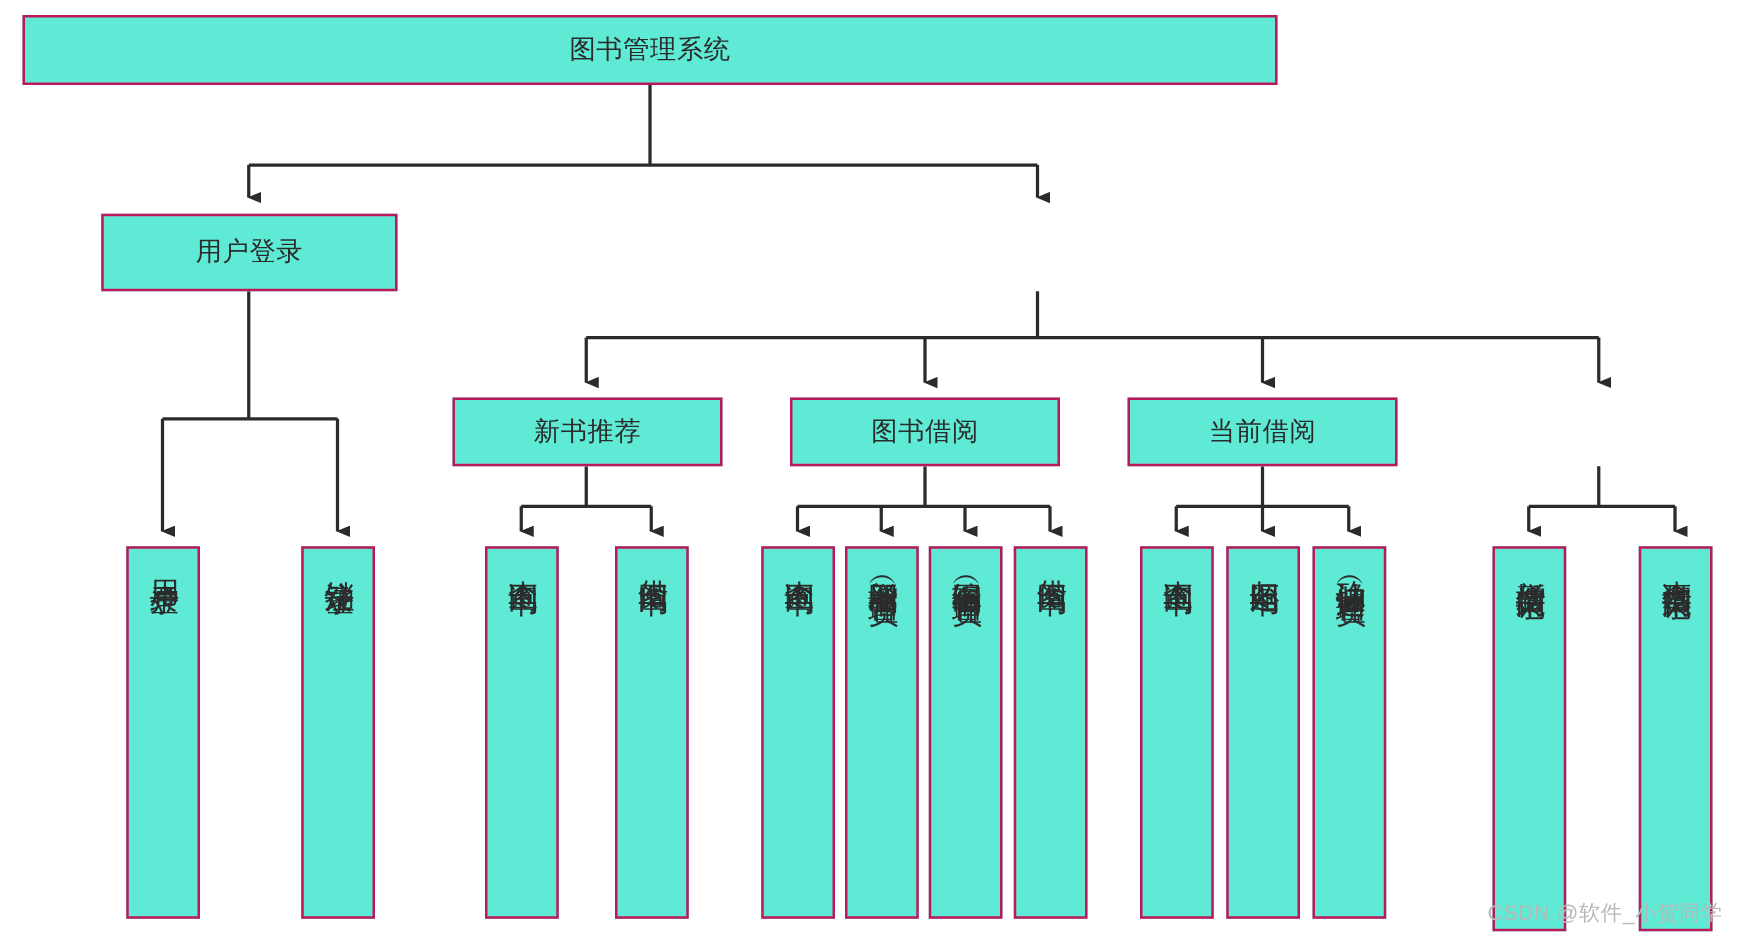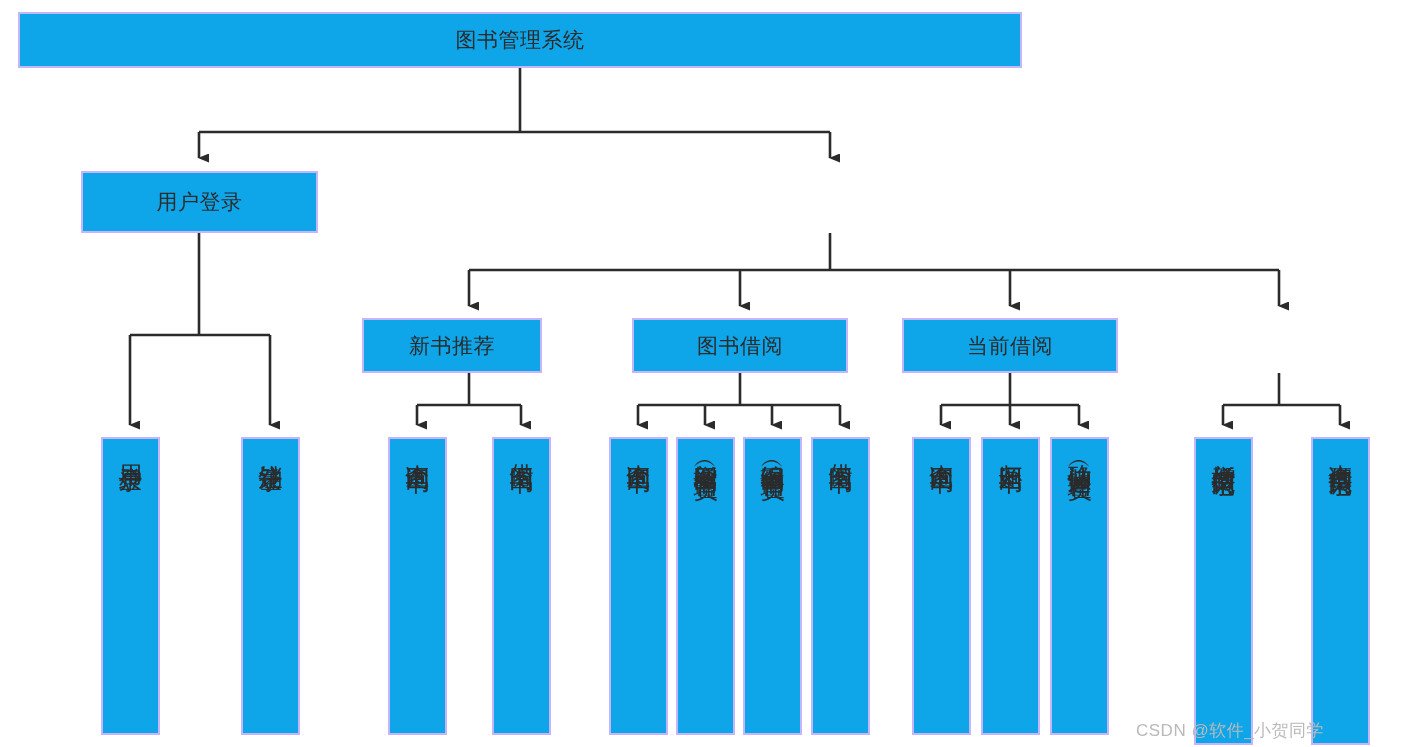--- a/index.html
+++ b/index.html
@@ -21,22 +21,22 @@
     position: absolute;
     left: 0;
     top: 0;
     width: 1405px;
     height: 747px;
     pointer-events: none;
   }
   .node {
     position: absolute;
     box-sizing: border-box;
-    background: #0ea5e9;
-    border: 2px solid #c4b5fd;
+    background: #5eead4;
+    border: 2px solid #be185d;
     display: flex;
     align-items: center;
     justify-content: center;
     overflow: hidden;
   }
   .node-label {
     color: #2b2b2b;
     text-align: center;
     line-height: 1.12;
     white-space: nowrap;
@@ -129,21 +129,21 @@
 
   <div class="node root horizontal" style="left:18px; top:12px; width:1004px; height:56px;">
     <span class="node-label">图书管理系统</span>
   </div>
 
   <div class="node horizontal" style="left:81px; top:171px; width:237px; height:62px;">
     <span class="node-label">用户登录</span>
   </div>
 
 
-  <div class="node horizontal" style="left:362px; top:318px; width:180px; height:55px;">
+  <div class="node horizontal" style="left:362px; top:318px; width:216px; height:55px;">
     <span class="node-label">新书推荐</span>
   </div>
 
   <div class="node horizontal" style="left:632px; top:318px; width:216px; height:55px;">
     <span class="node-label">图书借阅</span>
   </div>
 
   <div class="node horizontal" style="left:902px; top:318px; width:216px; height:55px;">
     <span class="node-label">当前借阅</span>
   </div>
@@ -194,15 +194,15 @@
   </div>
 
   <div class="node vertical" style="left:1194px; top:437px; width:59px; height:308px;">
     <span class="node-label">新增借阅记录</span>
   </div>
 
   <div class="node vertical" style="left:1311px; top:437px; width:59px; height:308px;">
     <span class="node-label">查询借阅记录</span>
   </div>
 
-  <div class="watermark" style="left:1136px; top:719px;">CSDN @软件_小贺同学</div>
+  <div class="watermark" style="left:1190px; top:719px;">CSDN @软件_小贺同学</div>
 
 </div>
 
 </body></html>

